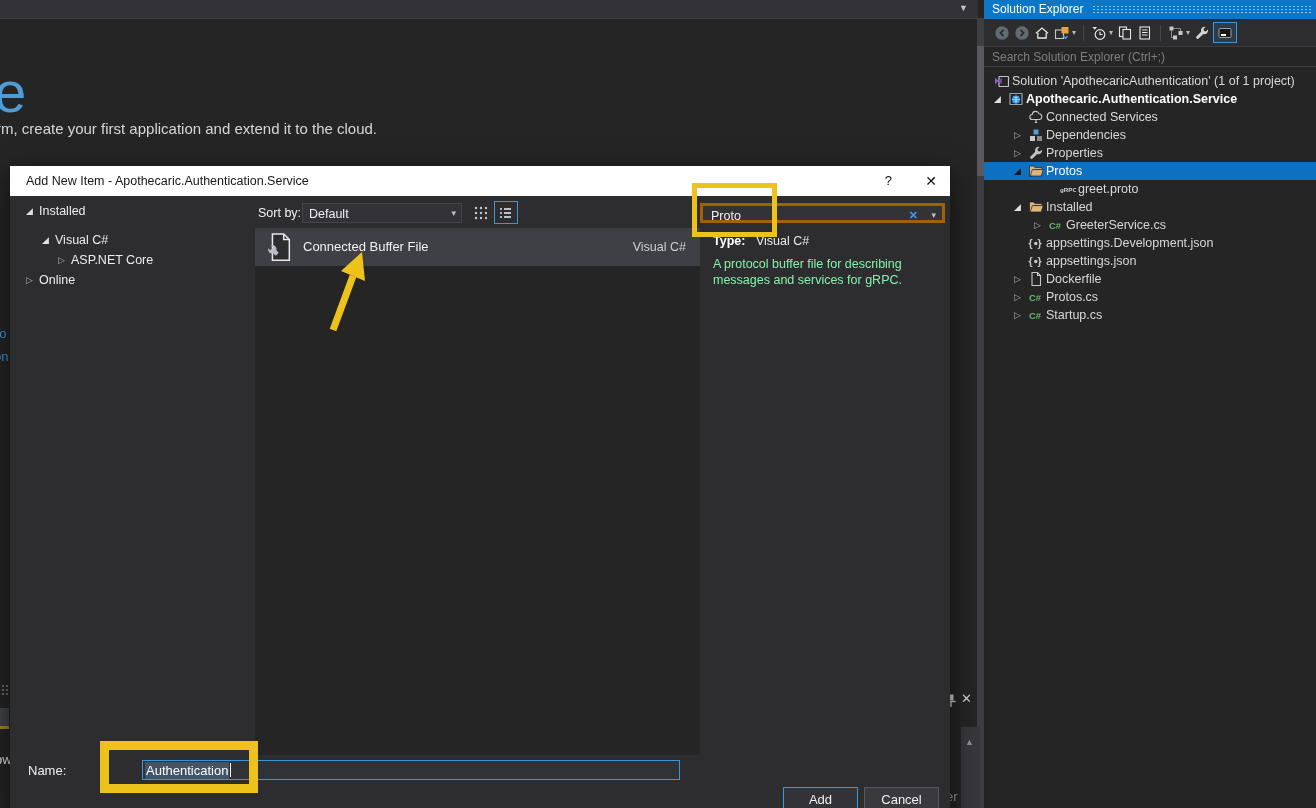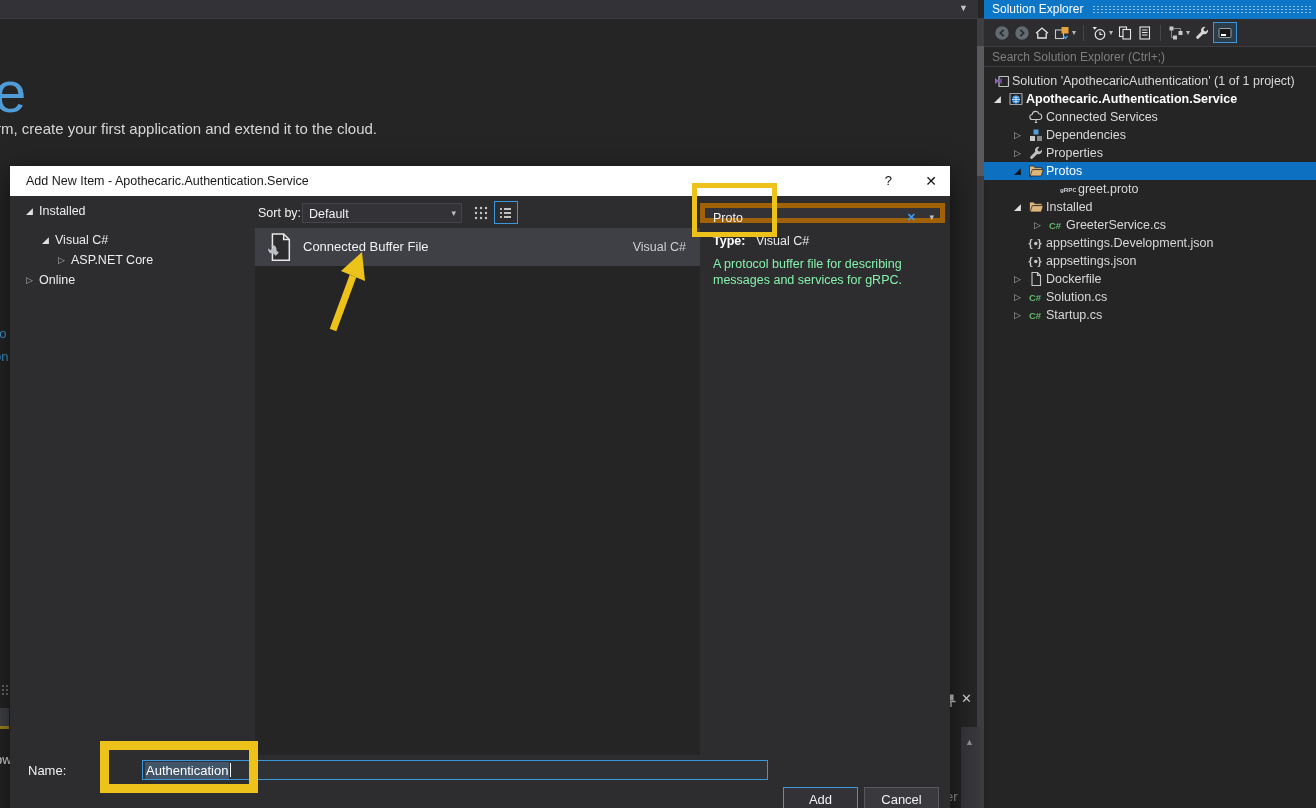--- a/index.html
+++ b/index.html
@@ -63,29 +63,29 @@
   .sort-dd{position:absolute;left:292px;top:7px;width:160px;height:20px;background:#333337;border:1px solid #434349;box-sizing:border-box;}
   .sort-dd .val{margin-left:6px;line-height:18px;font-size:12.5px;color:#f1f1f1;}
   .sort-dd .caret{position:absolute;right:5px;top:0;line-height:18px;font-size:9px;color:#c0c0c0;}
   .view-grid{position:absolute;left:460px;top:6px;width:21px;height:21px;display:flex;align-items:center;justify-content:center;}
   .view-list{position:absolute;left:484px;top:5px;width:24px;height:23px;border:1px solid #3a96dd;background:#2d2d30;box-sizing:border-box;display:flex;align-items:center;justify-content:center;}
   .tpl-list{position:absolute;left:245px;top:32px;width:445px;height:527px;background:#252526;}
   .tpl-row{position:relative;height:38px;background:#3f3f46;}
   .tpl-icon{position:absolute;left:10px;top:4px;}
   .tpl-name{position:absolute;left:48px;line-height:38px;font-size:13px;color:#f1f1f1;}
   .tpl-lang{position:absolute;right:14px;line-height:38px;font-size:12.5px;color:#cfcfcf;}
-  .search-box{position:absolute;left:690px;top:7px;width:245px;height:20px;background:#333337;border:5px solid #a16207;box-sizing:border-box;}
+  .search-box{position:absolute;left:690px;top:7px;width:245px;height:20px;background:#333337;border:3px solid #a16207;box-sizing:border-box;}
   .search-box .val{margin-left:8px;line-height:18px;font-size:12.5px;color:#f1f1f1;}
   .search-clear{position:absolute;right:24px;top:0;line-height:18px;font-size:11px;color:#3d9df3;font-weight:bold;}
   .search-caret{position:absolute;right:6px;top:0;line-height:18px;font-size:9px;color:#c0c0c0;}
   .type-line{position:absolute;left:703px;top:38px;font-size:12.5px;color:#eaeaea;}
   .type-label{font-weight:bold;color:#fff;}
   .desc{position:absolute;left:703px;top:60px;width:230px;font-size:12.5px;color:#86efac;line-height:16px;}
   .name-label{position:absolute;left:18px;top:567px;font-size:13px;color:#f1f1f1;}
-  .name-input{position:absolute;left:132px;top:564px;width:626px;height:20px;background:#2f3236;border:1px solid #3a96dd;box-sizing:border-box;display:flex;align-items:center;}
+  .name-input{position:absolute;left:132px;top:564px;width:538px;height:20px;background:#2f3236;border:1px solid #3a96dd;box-sizing:border-box;display:flex;align-items:center;}
   .name-sel{margin-left:2px;background:#415468;color:#fff;font-size:13px;padding:1px 1px;}
   .caret-bar{width:1px;height:14px;background:#fff;margin-left:1px;}
   .btn{position:absolute;top:591px;height:26px;font-size:13px;color:#f1f1f1;text-align:center;line-height:24px;box-sizing:border-box;cursor:default;}
   .btn-add{left:773px;width:75px;background:#333337;border:1px solid #3a96dd;}
   .btn-cancel{left:854px;width:75px;background:#3a3a3e;border:1px solid #58585e;}
   
   .ann-rect{position:absolute;border:5px solid #edc31b;box-sizing:border-box;z-index:20;pointer-events:none;}
   #ann-proto{left:692px;top:183px;width:85px;height:54px;}
   #ann-name{left:100px;top:741px;width:158px;height:52px;border-width:9px;}
   #ann-arrow{position:absolute;left:320px;top:240px;z-index:20;pointer-events:none;}
@@ -321,21 +321,21 @@
           </span>
           <span class="lbl">Dockerfile</span>
         </div>
         <div class="se-row" style="padding-left: 28px;">
           <span class="exp collapsed">▷</span>
           <span class="tico">
             <svg viewBox="0 0 16 16" width="16" height="16">
               <text x="1" y="12" font-size="9.5" font-weight="bold" fill="#62bb6a" font-family="Liberation Sans,sans-serif">C#</text>
             </svg>
           </span>
-          <span class="lbl">Solution.cs</span>
+          <span class="lbl">Protos.cs</span>
         </div>
         <div class="se-row" style="padding-left: 28px;">
           <span class="exp collapsed">▷</span>
           <span class="tico">
             <svg viewBox="0 0 16 16" width="16" height="16">
               <text x="1" y="12" font-size="9.5" font-weight="bold" fill="#62bb6a" font-family="Liberation Sans,sans-serif">C#</text>
             </svg>
           </span>
           <span class="lbl">Startup.cs</span>
         </div>

